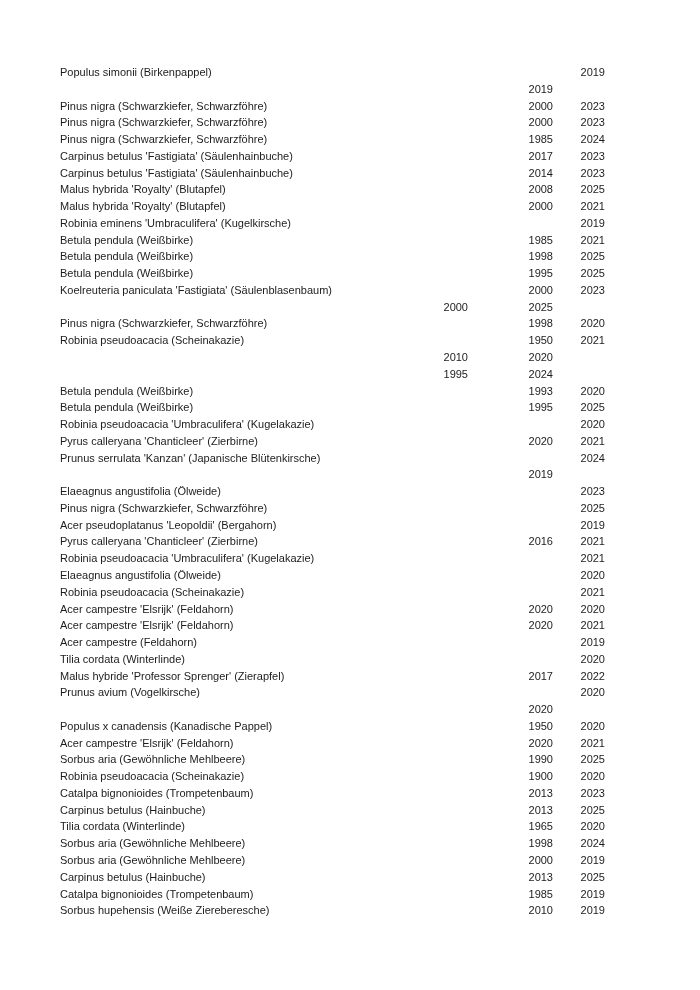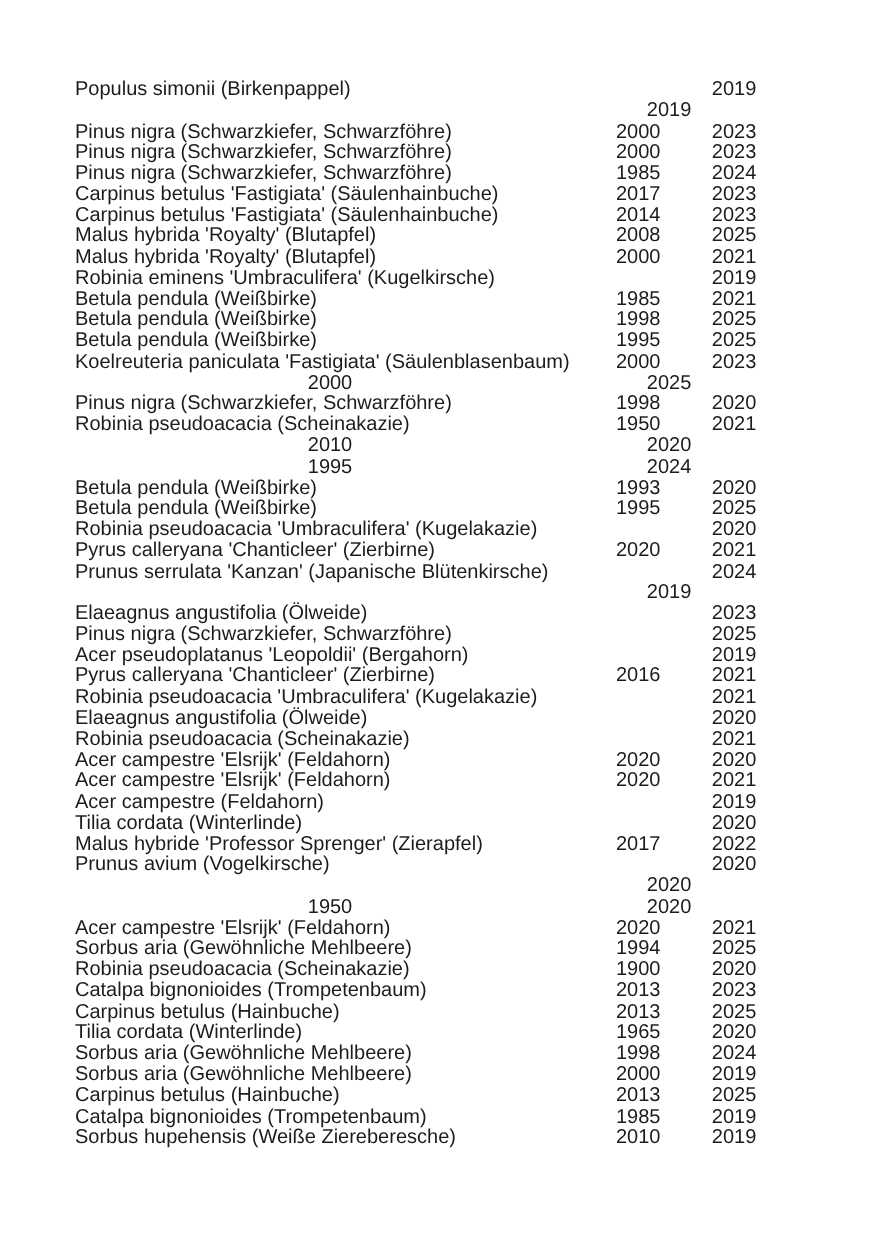--- a/index.html
+++ b/index.html
@@ -9,35 +9,35 @@
     width: 700px;
     height: 990px;
     overflow: hidden;
   }
   .page {
     position: absolute;
     top: 64px;
     left: 60px;
     width: 545px;
     font-family: "Liberation Sans", sans-serif;
-    font-size: 16px;
+    font-size: 11px;
     color: #1c1c1c;
   }
   .row {
     display: grid;
     grid-template-columns: 408px 85px 1fr;
     height: 16.77px;
     line-height: 16.77px;
     white-space: nowrap;
   }
   .cell {
     overflow: visible;
   }
   .cell.name { text-align: left; }
-  .cell.y1   { text-align: center; }
+  .cell.y1   { text-align: right; }
   .cell.y2   { text-align: right; }
 </style>
 </head>
 <body>
 
 <div class="page">
   <div class="table" id="tree-table">
   <div class="row">
     <span class="cell name">Populus simonii (Birkenpappel)</span>
     <span class="cell y1"></span>
@@ -260,33 +260,34 @@
     <span class="cell y1"></span>
     <span class="cell y2">2020</span>
   </div>
 
   <div class="row">
     <span class="cell y1"></span>
     <span class="cell y2">2020</span>
   </div>
 
   <div class="row">
+    <span class="cell name">Populus x canadensis (Kanadische Pappel)</span>
     <span class="cell y1">1950</span>
     <span class="cell y2">2020</span>
   </div>
 
   <div class="row">
     <span class="cell name">Acer campestre 'Elsrijk' (Feldahorn)</span>
     <span class="cell y1">2020</span>
     <span class="cell y2">2021</span>
   </div>
 
   <div class="row">
     <span class="cell name">Sorbus aria (Gewöhnliche Mehlbeere)</span>
-    <span class="cell y1">1994</span>
+    <span class="cell y1">1990</span>
     <span class="cell y2">2025</span>
   </div>
 
   <div class="row">
     <span class="cell name">Robinia pseudoacacia (Scheinakazie)</span>
     <span class="cell y1">1900</span>
     <span class="cell y2">2020</span>
   </div>
 
   <div class="row">

